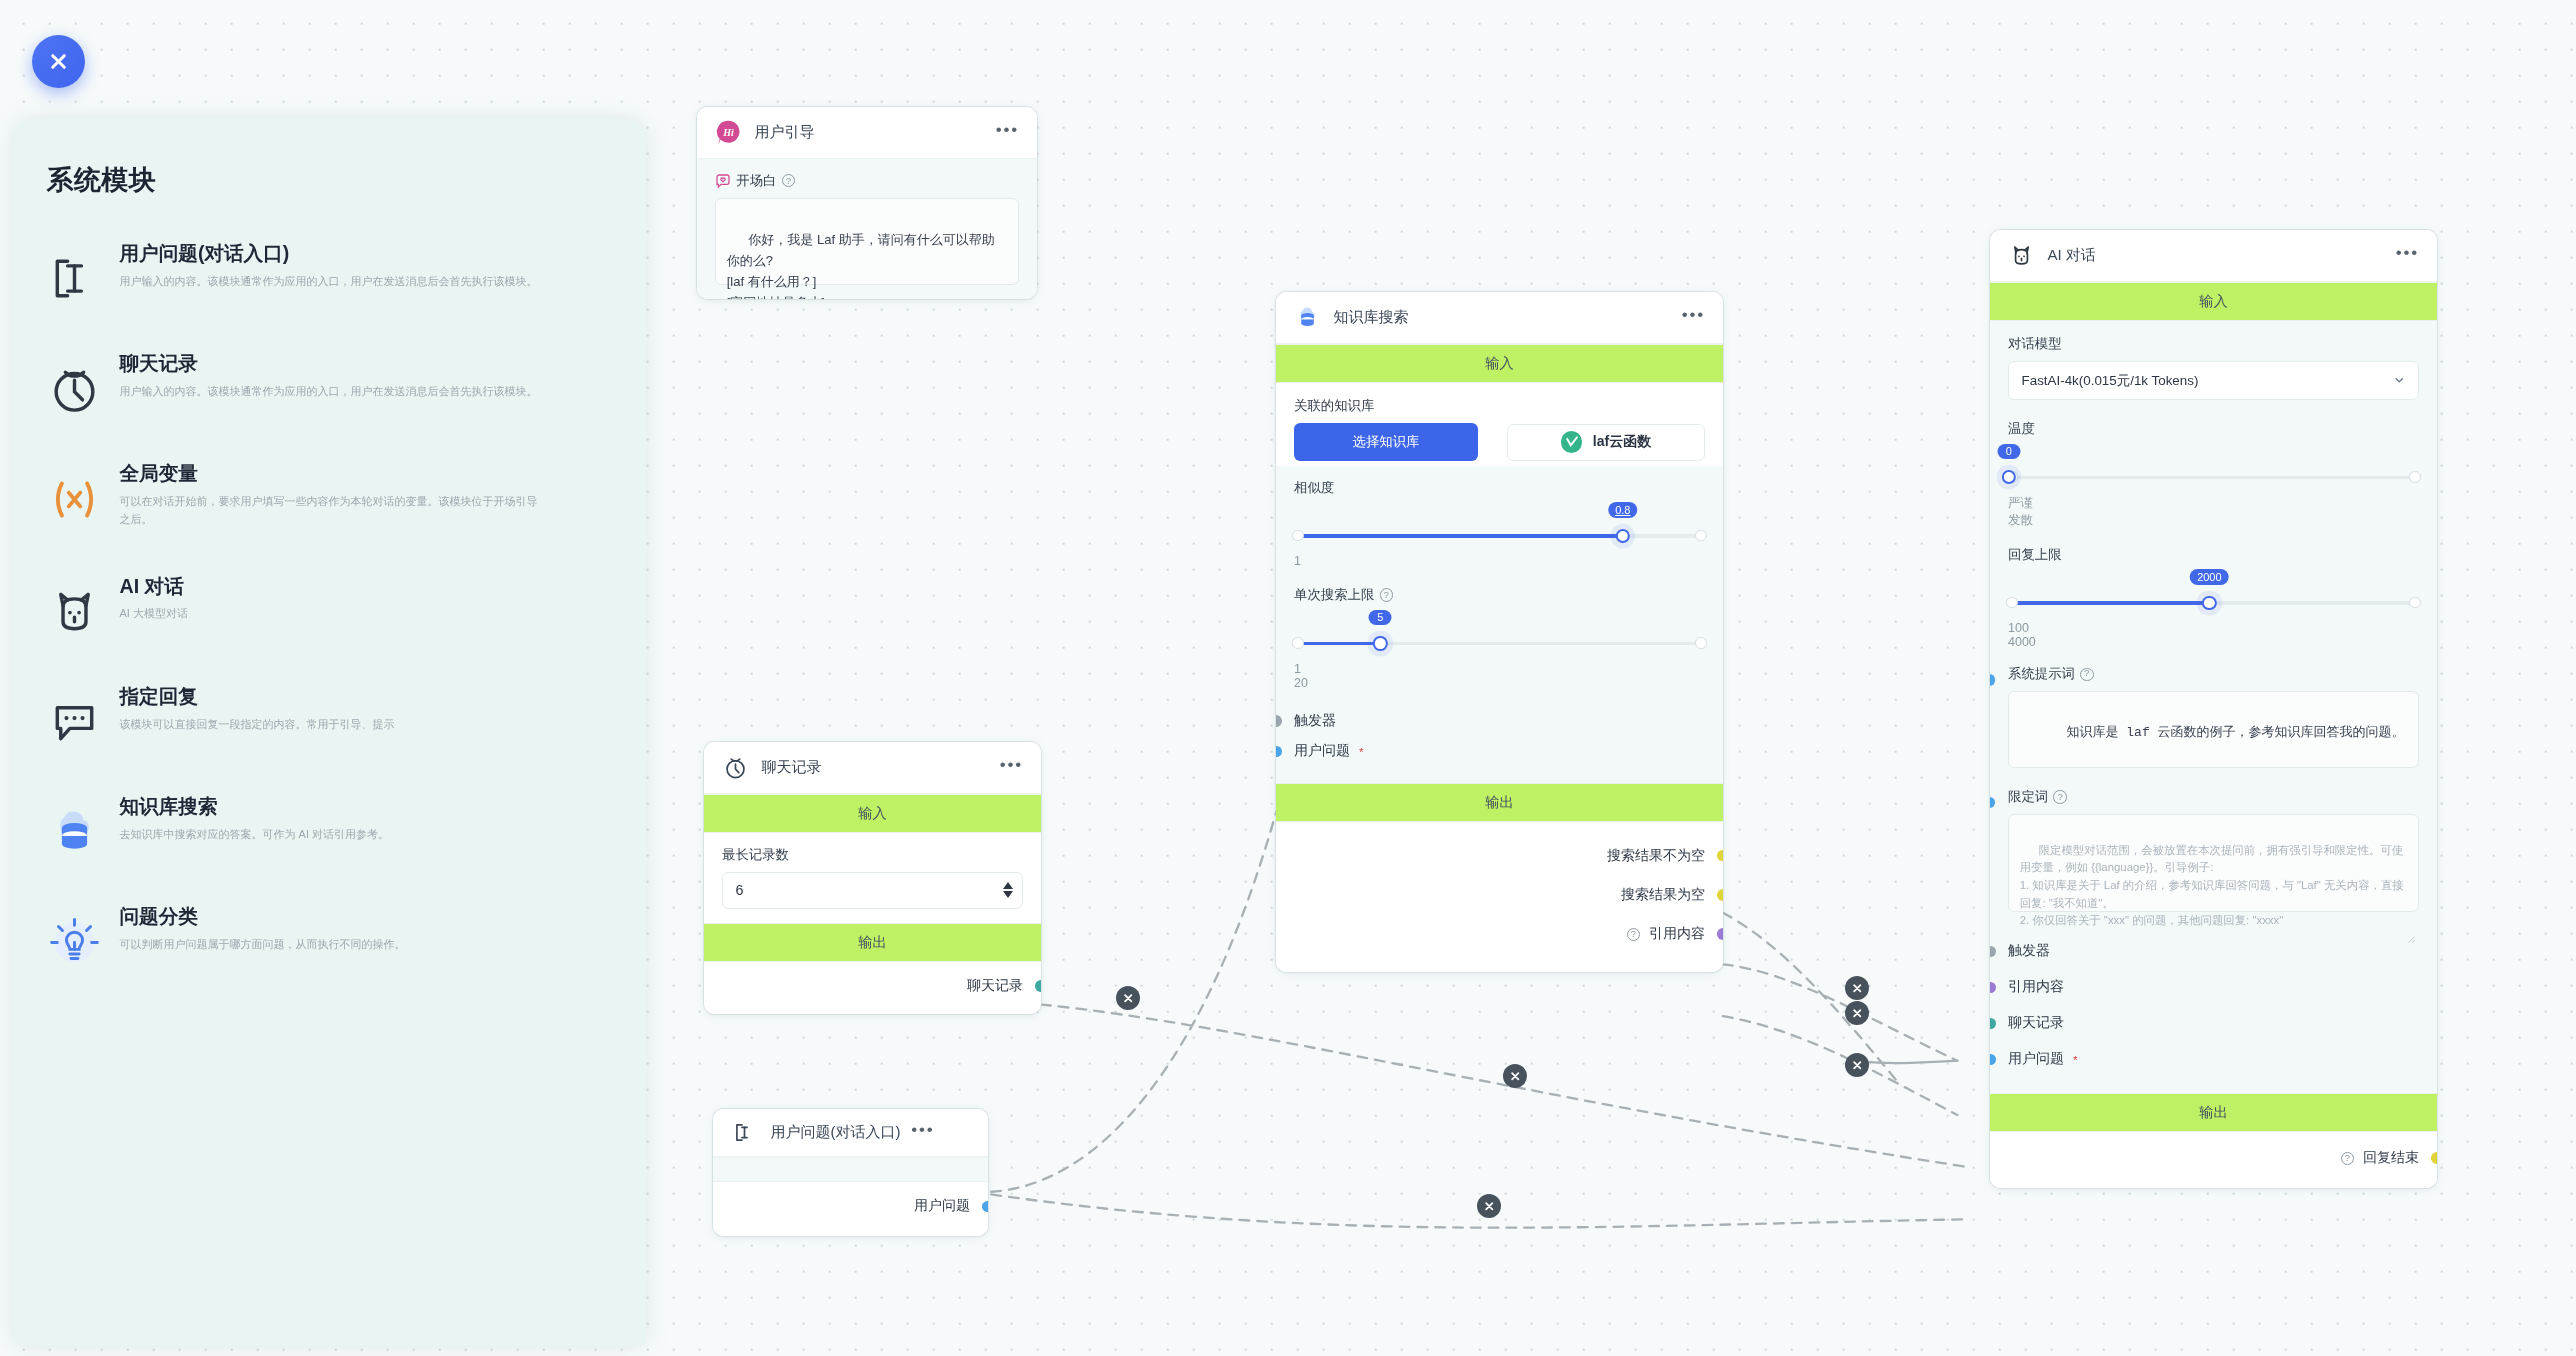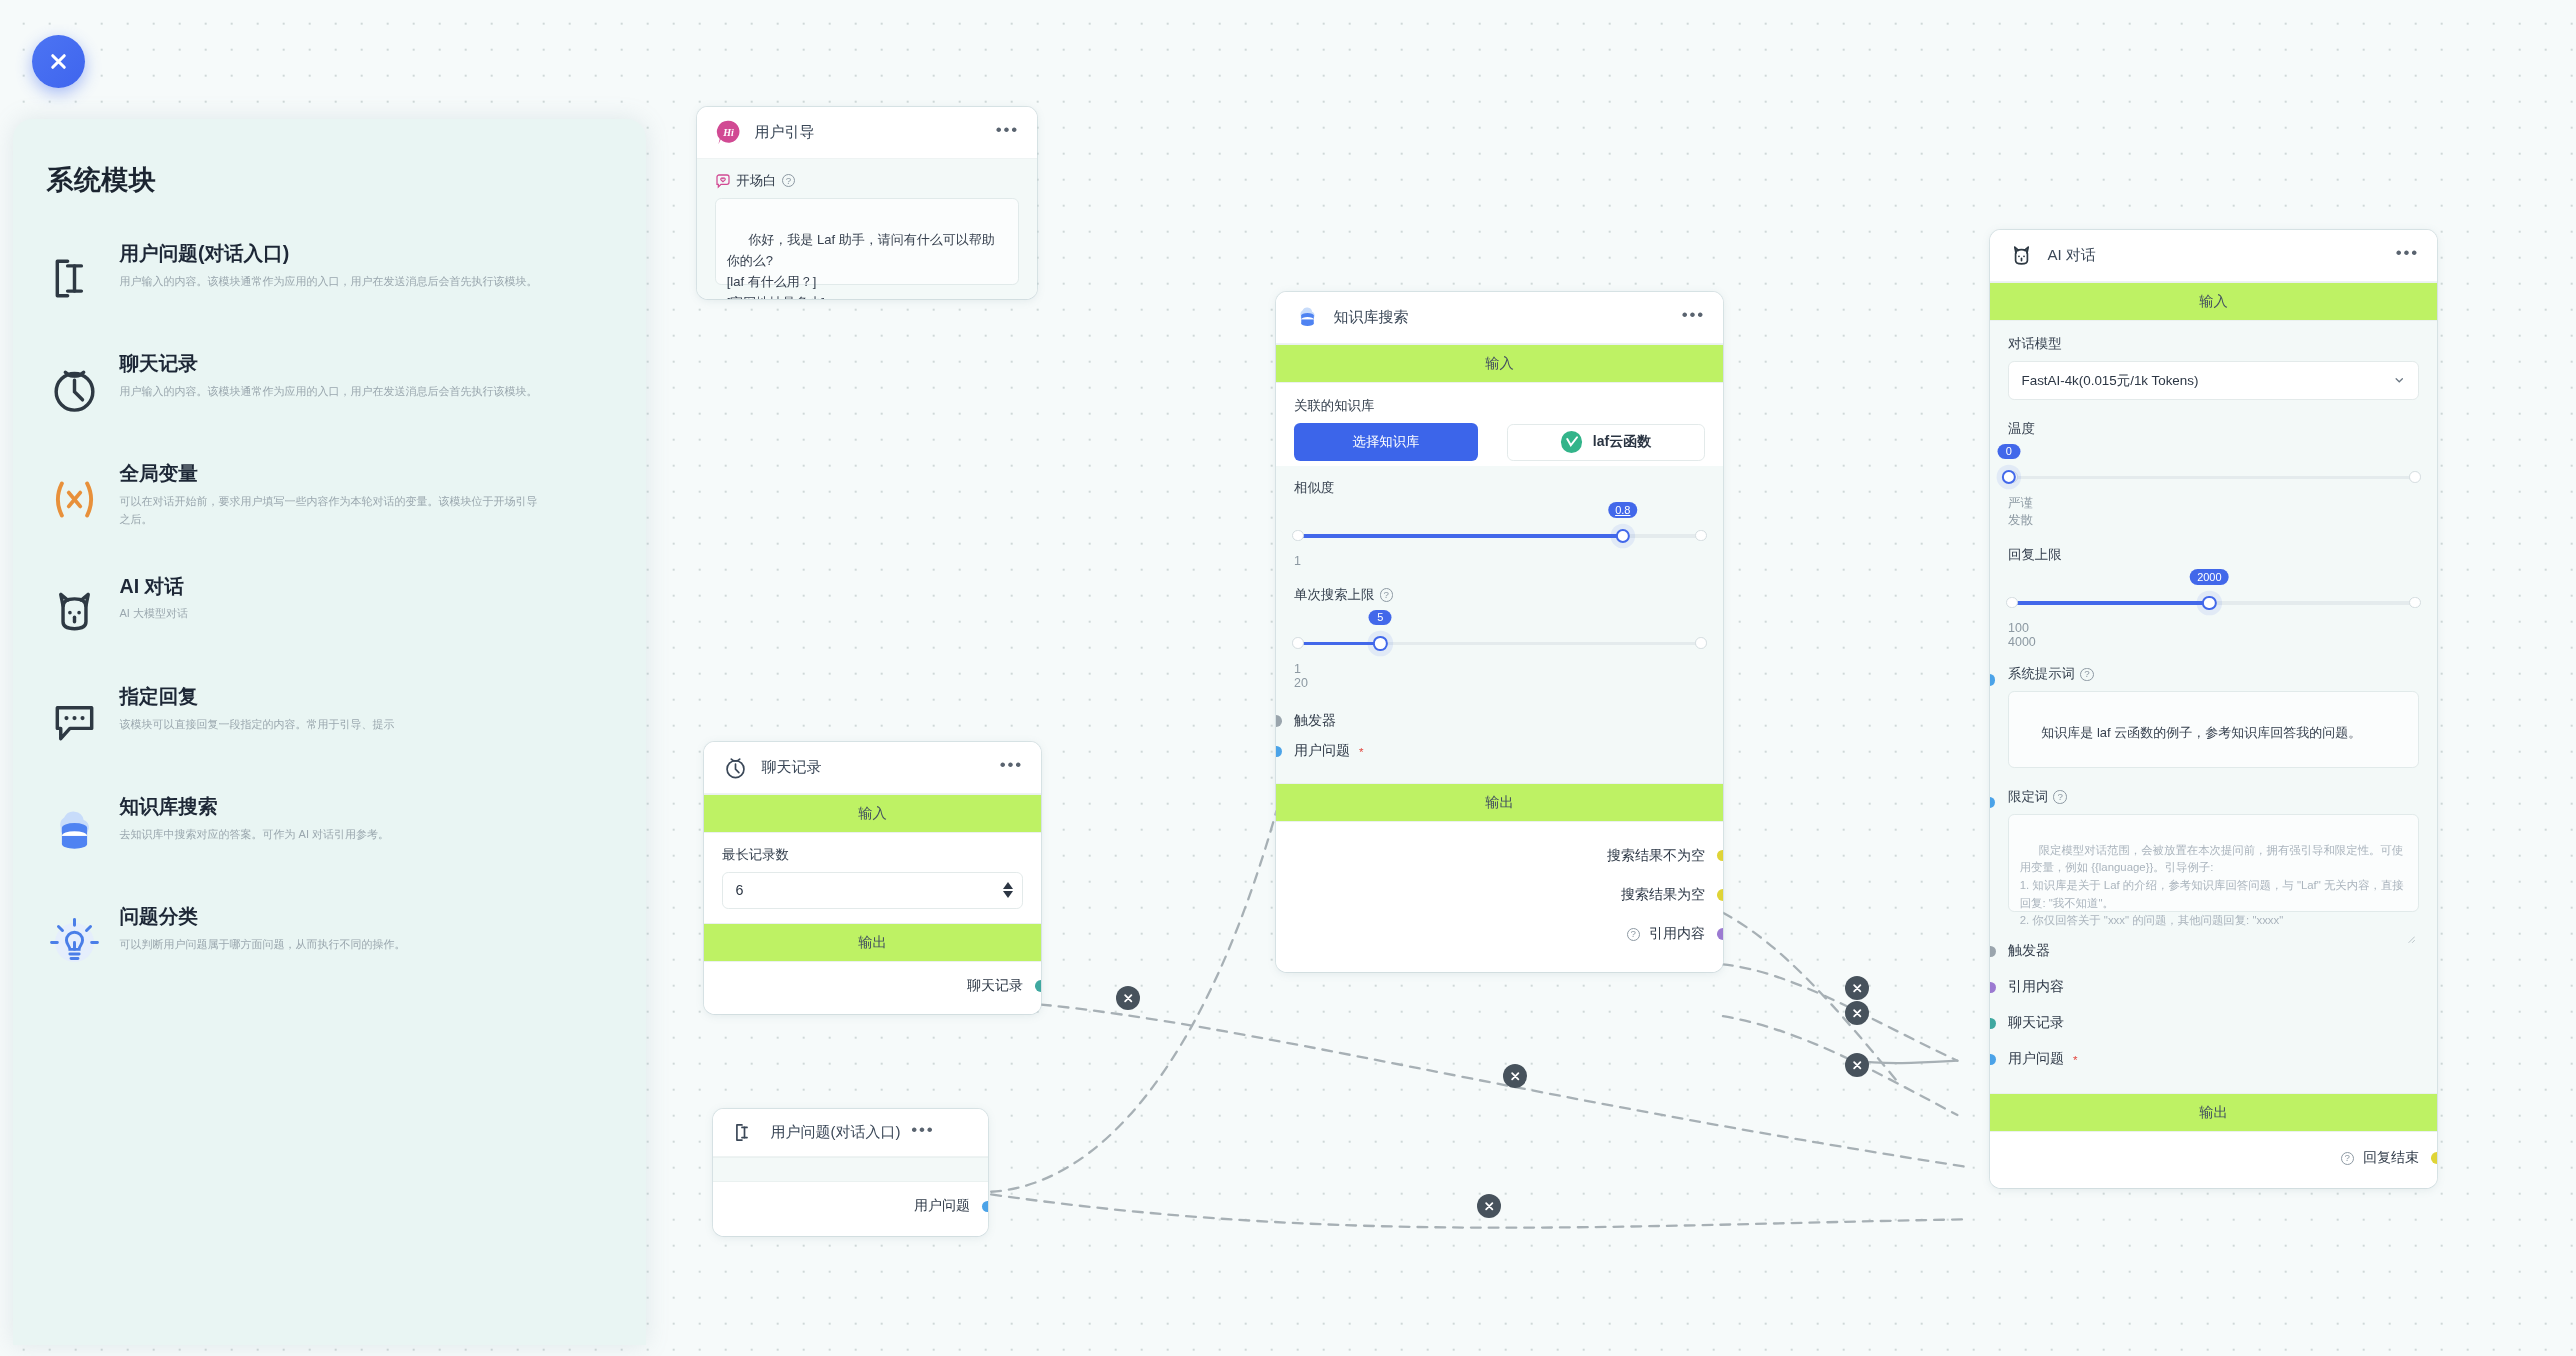--- a/index.html
+++ b/index.html
@@ -646,21 +646,21 @@
         <div class="slider-end r"></div>
       <div class="slider-bubble" style="left:49%;">2000</div>
       <div class="slider-knob" style="left:49%;"></div>
     </div>
     <div class="slider-minmax">
       <span>100</span>
       <span>4000</span>
     </div>
   </div>
 
-  <div class="node-body" style="padding:14.3px 18px 7.1px 18px; position:relative;">
+  <div class="node-body" style="padding:14.3px 18px 7.1px 18px; position:relative;font-family:Liberation Mono, monospace;">
     <span class="dot" style="background:#4ba3e8; left:-6.2px; top:23px;"></span>
     <div class="field-label">
       <span>系统提示词</span>
       <span class="qmark">?</span>
     </div>
     <div class="ta" style="height:77px;">
       <span>知识库是 laf 云函数的例子，参考知识库回答我的问题。</span>
       <span class="ta-grip">
         <svg viewBox="0 0 12 12" stroke="#b5c0c6" stroke-width="1">
             <path d="M11 4 L4 11 M11 8 L8 11"></path>

